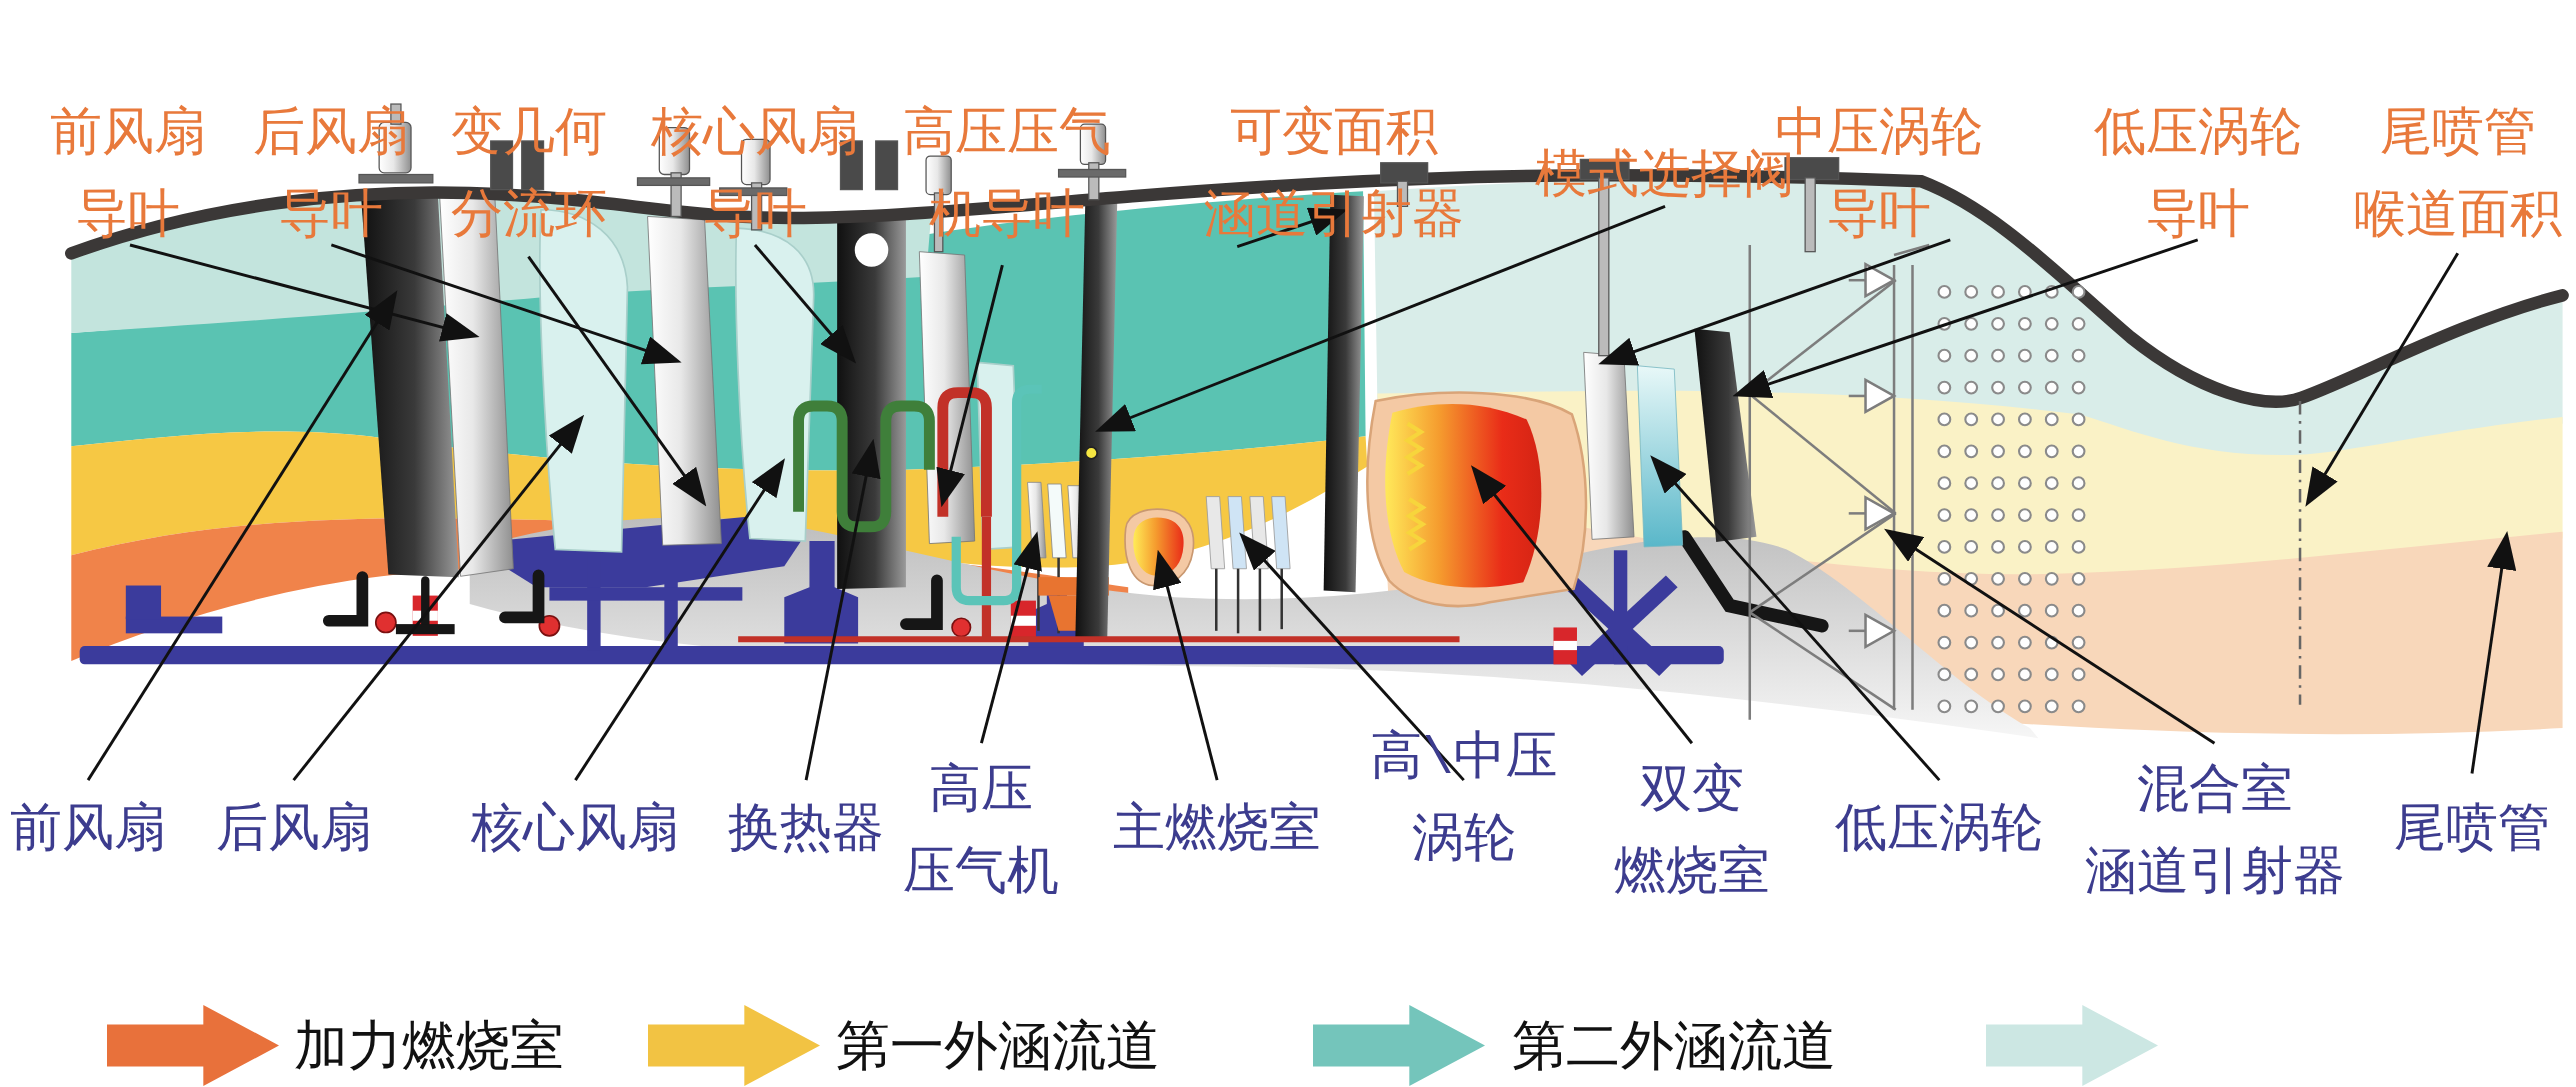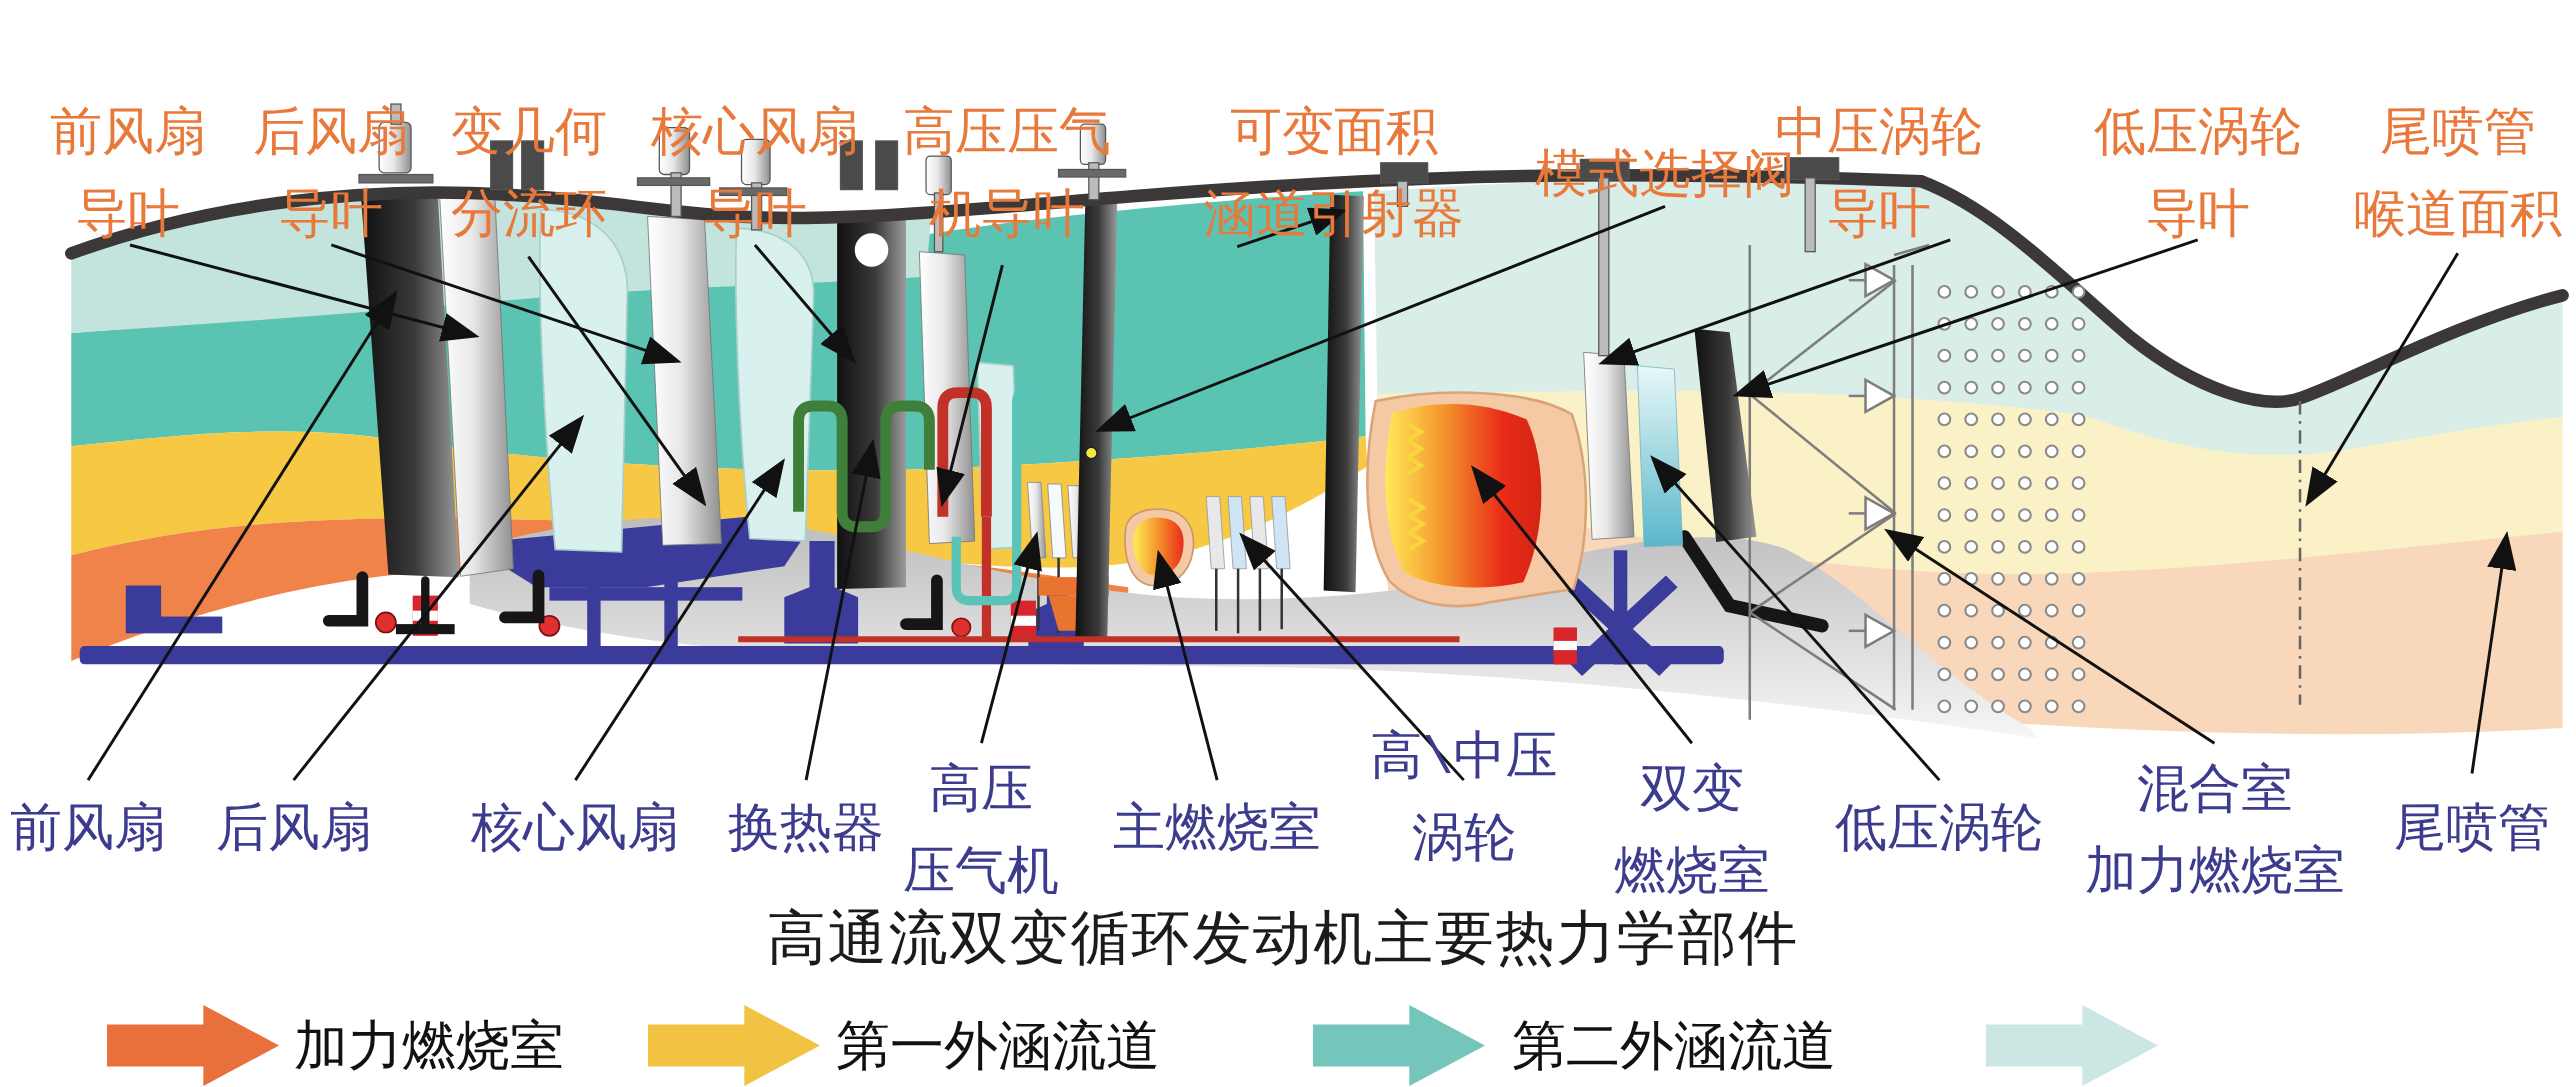--- a/index.html
+++ b/index.html
@@ -16,21 +16,20 @@
   .legend-arrow{position:absolute;width:172px;height:81px;top:1005px;
        clip-path:polygon(0% 24%,56% 24%,56% 0%,100% 50%,56% 100%,56% 76%,0% 76%);}
   .legend-text{position:absolute;top:1010px;font-size:54px;color:#111;white-space:nowrap;}
 </style>
 </head>
 <body>
 
 <div id="canvas">
 
   <div id="title-top" class="title">高通流双变发动机可变几何部件</div>
-  <div id="title-bottom" class="title">高通流双变循环发动机主要热力学部件</div>
 
   <svg id="engine-svg" viewBox="0 0 3071 1297">
     <defs>
       <linearGradient id="gDark" x1="0" y1="0" x2="1" y2="0">
         <stop offset="0" stop-color="#101010"></stop>
           <stop offset="0.55" stop-color="#3A3A3A"></stop>
           <stop offset="1" stop-color="#9A9A9A"></stop>
       </linearGradient>
       <linearGradient id="gSilver" x1="0" y1="0" x2="1" y2="0">
         <stop offset="0" stop-color="#FFFFFF"></stop>
@@ -348,21 +347,21 @@
     <div class="lbl bot" style="left: 613px; top: 787px;">换热器</div>
     <div class="lbl bot" style="left: 788px; top: 748px;">高压
 压气机</div>
     <div class="lbl bot" style="left: 1024px; top: 787px;">主燃烧室</div>
     <div class="lbl bot" style="left: 1271px; top: 719px; font-family: Liberation Mono, monospace;">高\中压
 涡轮</div>
     <div class="lbl bot" style="left: 1499px; top: 748px;">双变
 燃烧室</div>
     <div class="lbl bot" style="left: 1746px; top: 787px;">低压涡轮</div>
     <div class="lbl bot" style="left: 2022px; top: 748px;">混合室
-加力燃烧室</div>
+涵道引射器</div>
     <div class="lbl bot" style="left: 2279px; top: 787px;">尾喷管</div>
     <div class="legend-arrow" style="left: 107px; background: rgb(232, 113, 59);"></div>
     <div class="legend-text" style="left: 294px;">加力燃烧室</div>
     <div class="legend-arrow" style="left: 648px; background: rgb(242, 195, 67);"></div>
     <div class="legend-text" style="left: 836px;">第一外涵流道</div>
     <div class="legend-arrow" style="left: 1313px; background: rgb(116, 197, 187);"></div>
     <div class="legend-text" style="left: 1512px;">第二外涵流道</div>
     <div class="legend-arrow" style="left: 1986px; background: rgb(204, 231, 227);"></div>
   </div>
 

